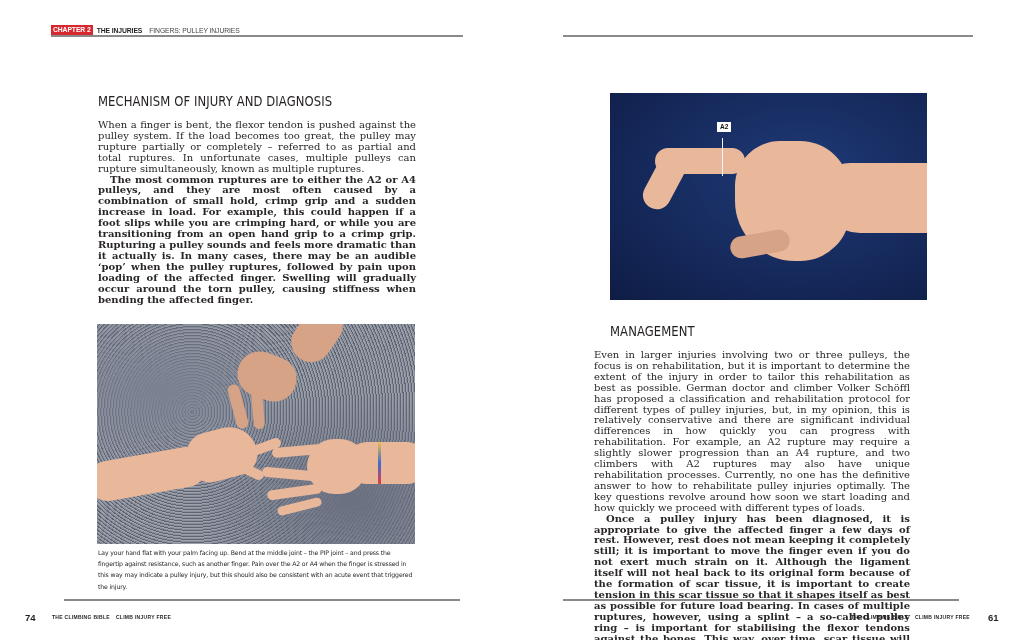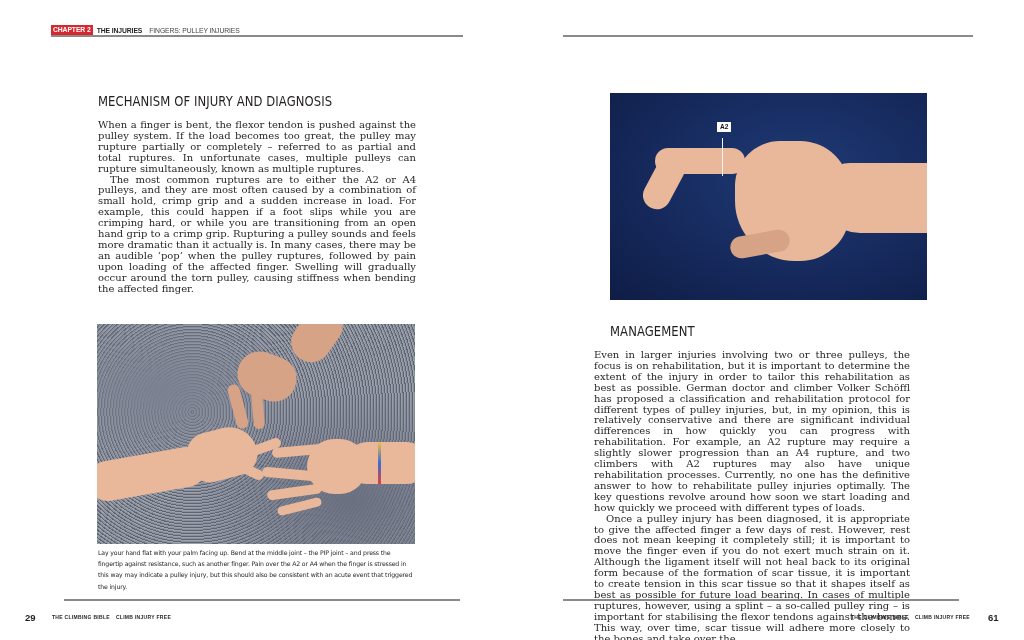--- a/index.html
+++ b/index.html
@@ -25,21 +25,21 @@
 
     
     h2 { position: absolute; font-family: "DejaVu Sans", sans-serif; font-weight: normal; font-size: 13.5px; letter-spacing: 0.1px;
       color: #231f20; text-transform: uppercase; transform: scaleX(0.86); transform-origin: left center; white-space: nowrap; }
     .heading-left { top: 93px; left: 98px; }
     .heading-right { top: 323px; left: 98px; }
 
     
     .body-text { position: absolute; font-size: 10px; line-height: 10.9px; text-align: justify; color: #2a2627; }
     .body-text p { text-indent: 0; }
-    .body-text p + p { text-indent: 12px; }
+    .body-text p + p { text-indent: 12px; font-weight: bold; }
     .body-left { top: 120px; left: 98px; width: 318px; }
     .body-right { top: 350px; left: 82px; width: 316px; }
 
     
     .photo { position: absolute; overflow: hidden; }
     .photo-hands { top: 324px; left: 97px; width: 318px; height: 220px;
       background:
         radial-gradient(ellipse at 20% 30%, #7b8191 0%, transparent 40%),
         radial-gradient(ellipse at 80% 80%, #6a7080 0%, transparent 45%),
         repeating-radial-gradient(circle at 30% 40%, #8a8f9c 0 1px, #5f6473 1px 2px, #9da1ac 2px 3px),
@@ -106,21 +106,21 @@
       <div class="skin" style="left:175px;top:122px;width:50px;height:10px;border-radius:6px;transform:rotate(-5deg);"></div>
       <div class="skin" style="left:165px;top:145px;width:55px;height:10px;border-radius:6px;transform:rotate(5deg);"></div>
       <div class="skin" style="left:170px;top:163px;width:55px;height:10px;border-radius:6px;transform:rotate(-8deg);"></div>
       <div class="skin" style="left:180px;top:178px;width:45px;height:9px;border-radius:6px;transform:rotate(-14deg);"></div>
       <div style="position:absolute;left:281px;top:118px;width:3px;height:42px;background:linear-gradient(#f0c040,#3b6bd6,#e04040);"></div>
     </div>
 
     <p class="caption">Lay your hand flat with your palm facing up. Bend at the middle joint – the PIP joint – and press the fingertip against resistance, such as another finger. Pain over the A2 or A4 when the finger is stressed in this way may indicate a pulley injury, but this should also be consistent with an acute event that triggered the injury.</p>
 
     <div class="rule bottom-left"></div>
-    <span class="folio folio-left">29</span>
+    <span class="folio folio-left">74</span>
     <span class="footer-title footer-left">
       <span>The Climbing Bible</span><span class="sep"></span><span>Climb Injury Free</span>
     </span>
   </section>
 
   <section class="page right">
     <div class="rule top-right"></div>
 
     <div class="photo photo-finger" title="Hand in crimp position against dark blue background with A2 pulley marked">
 

